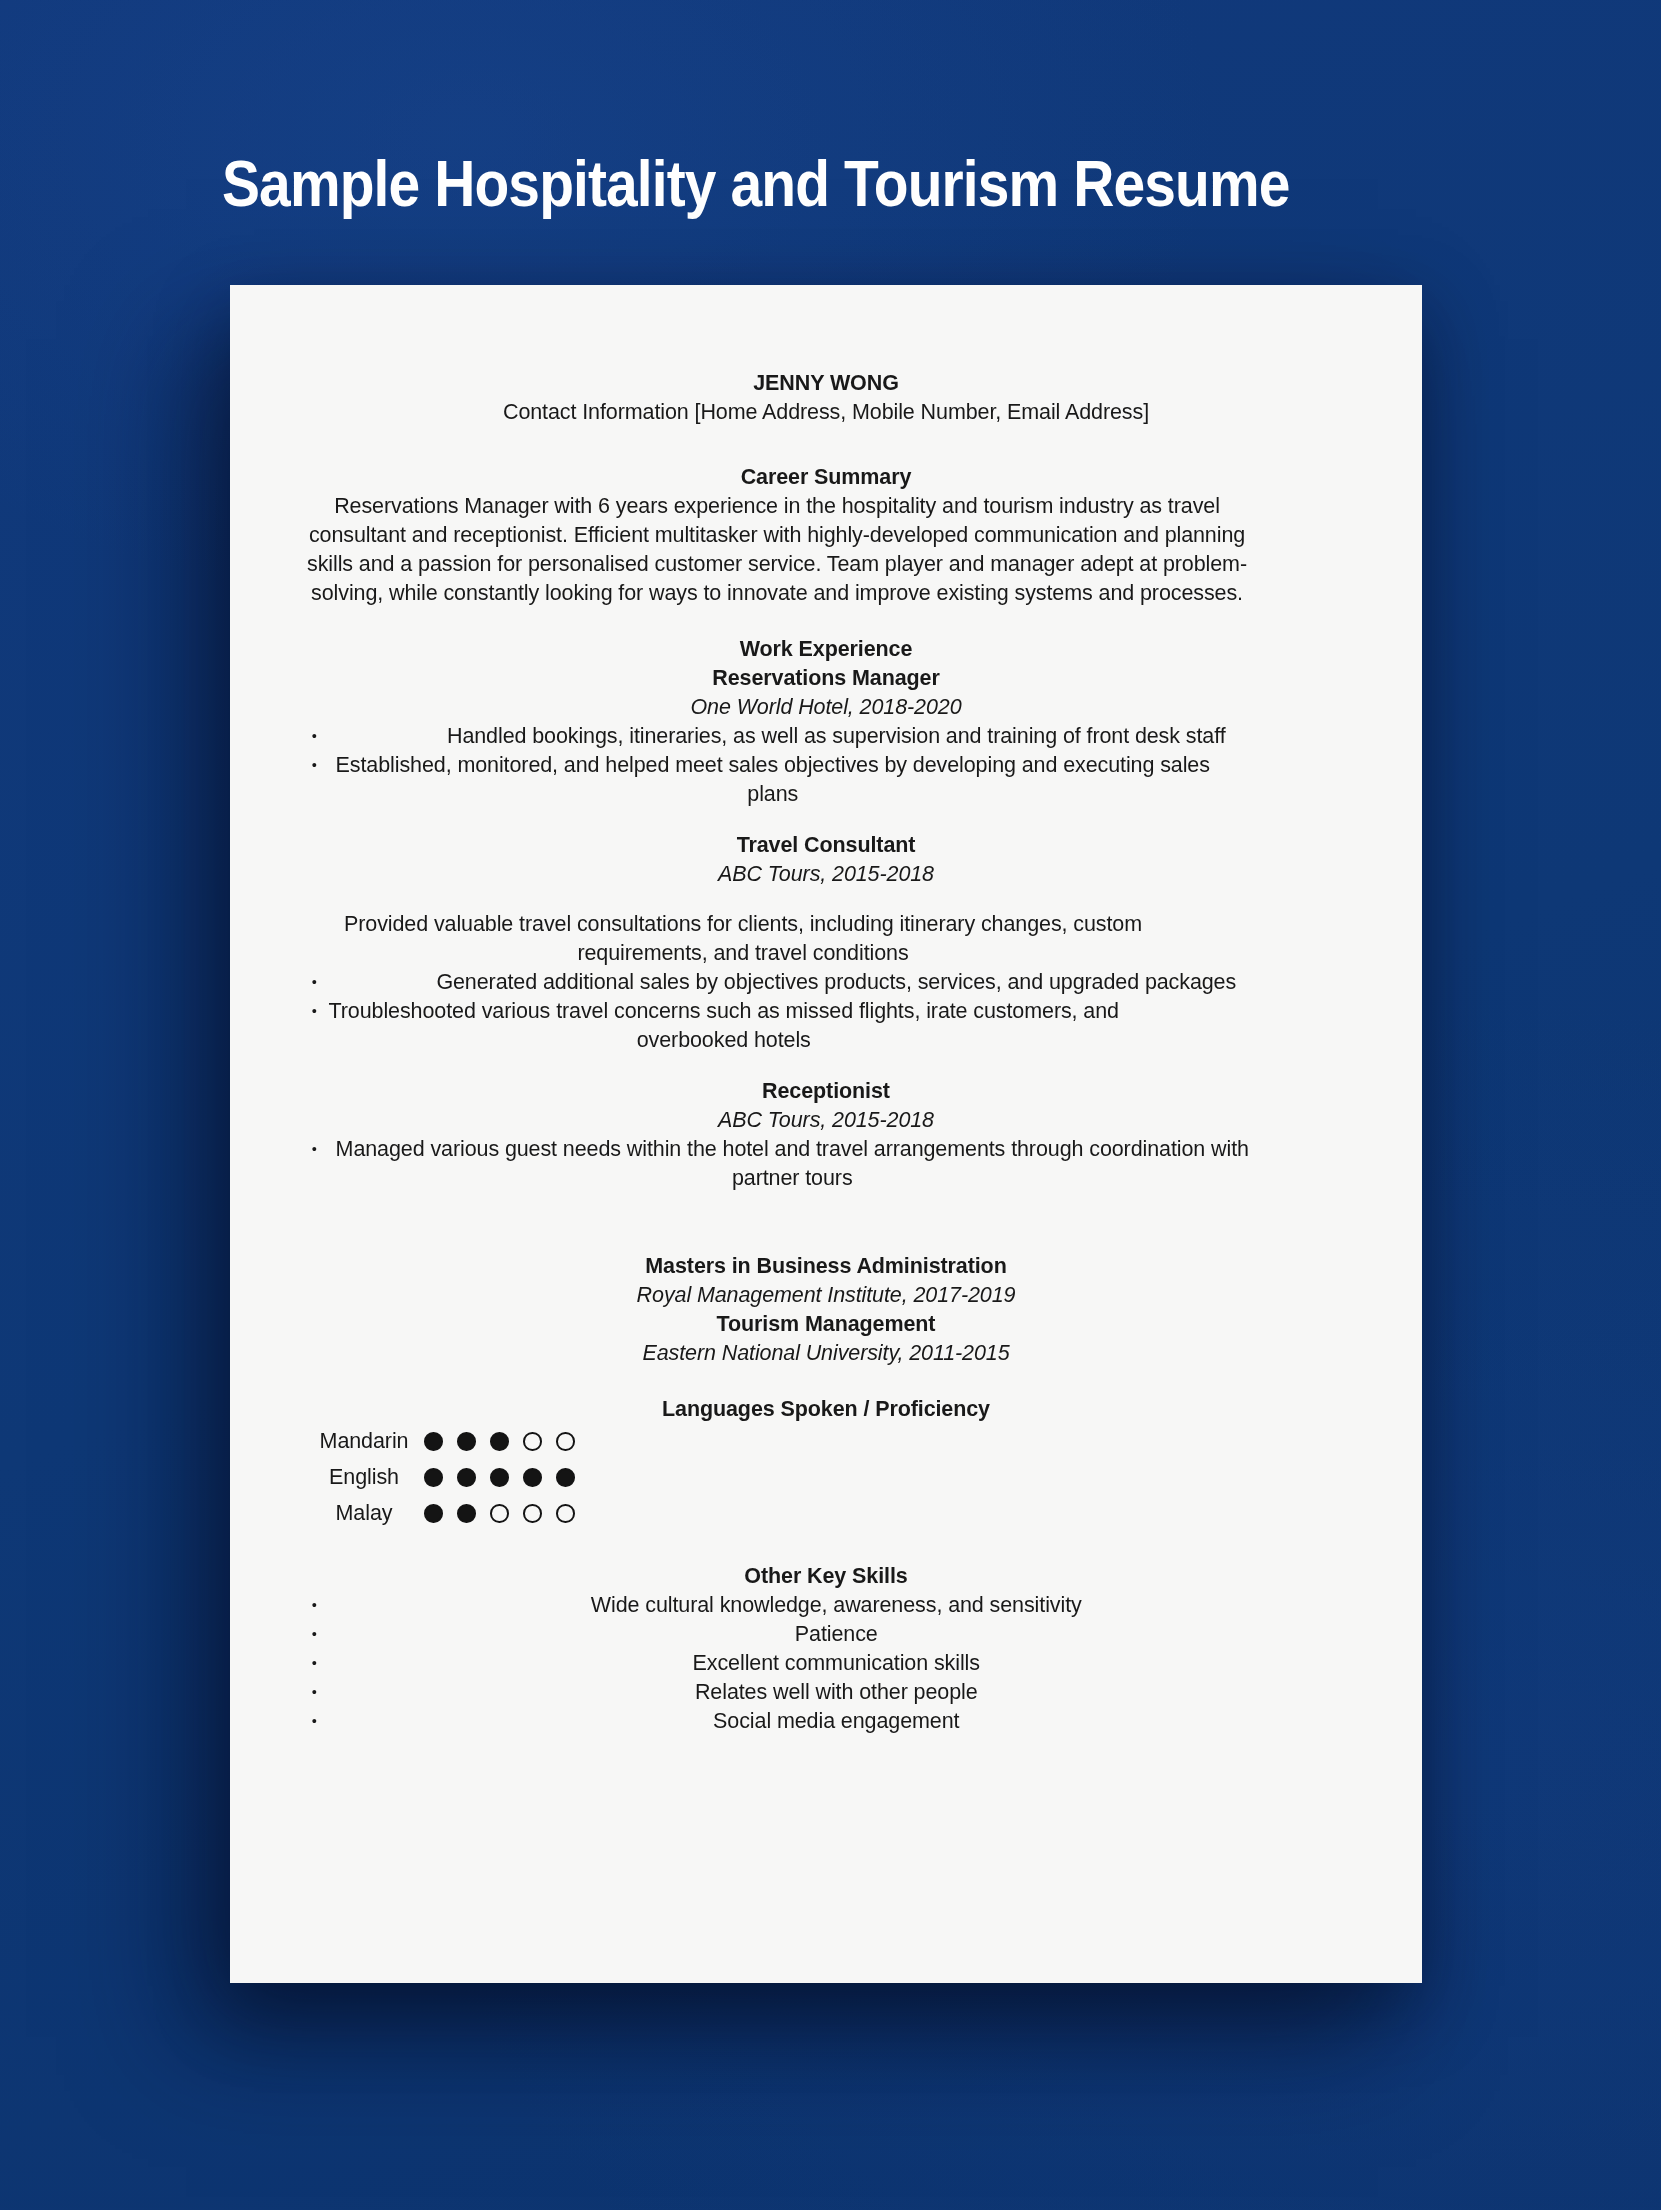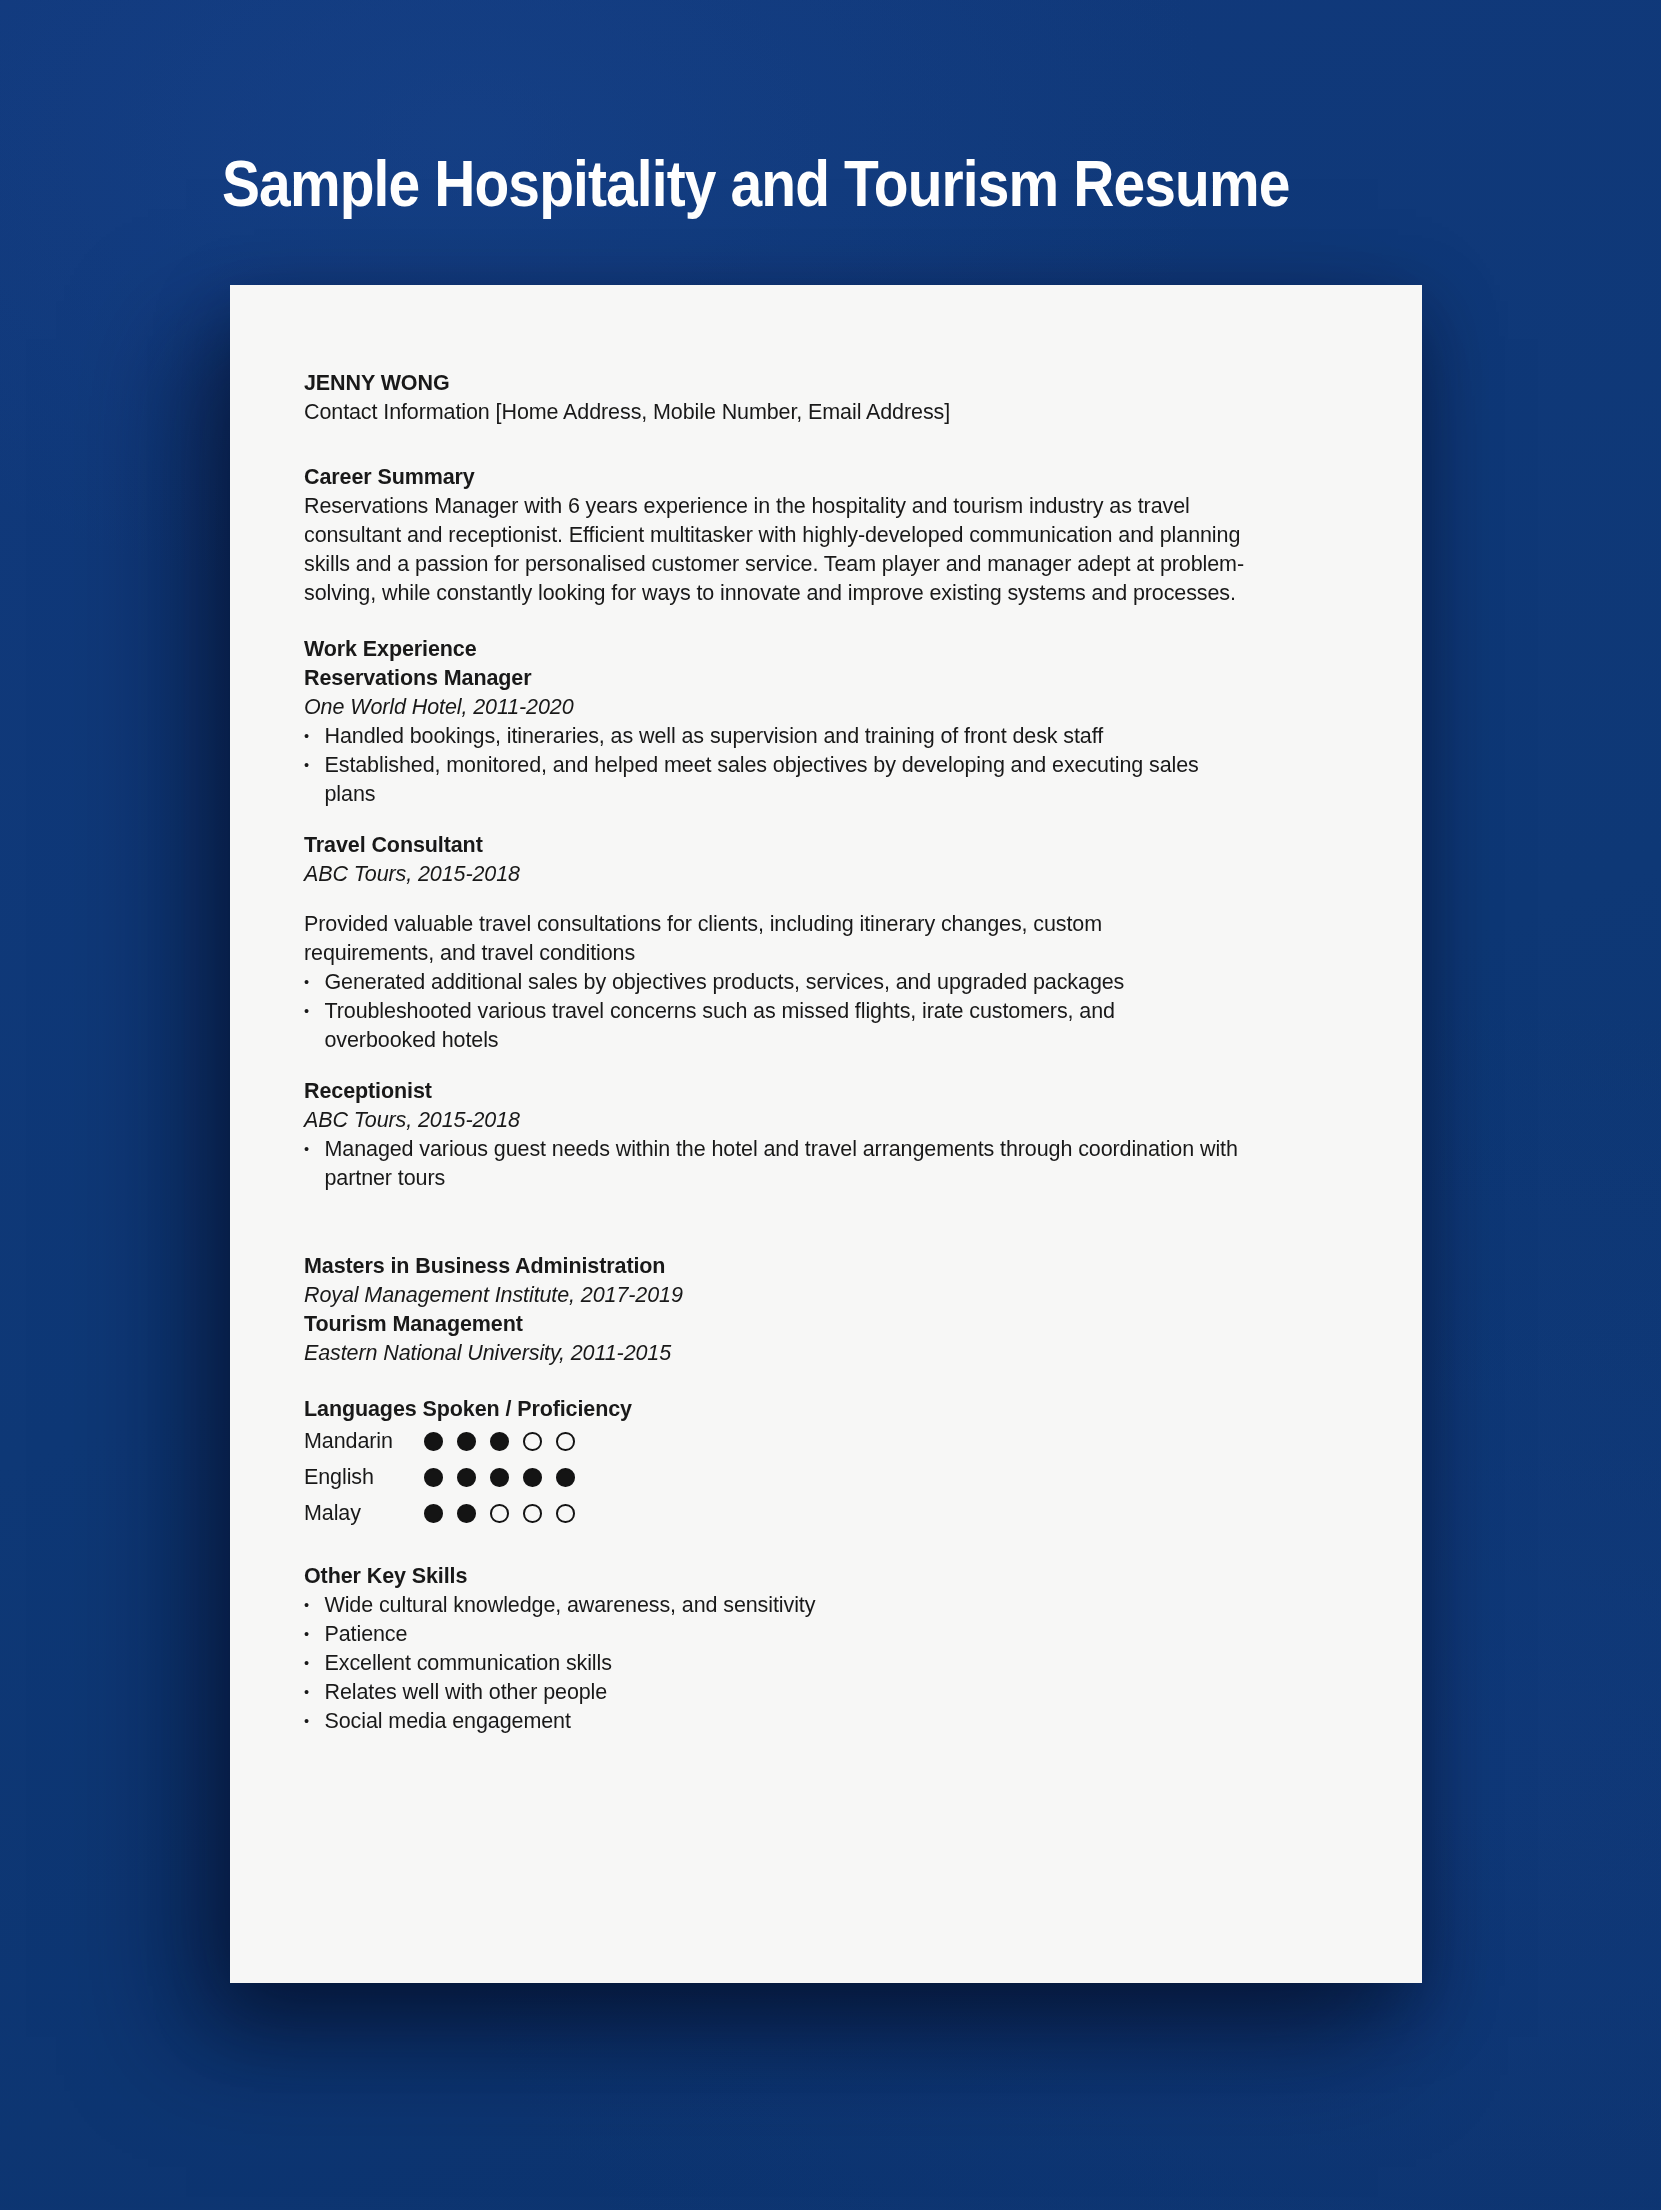--- a/index.html
+++ b/index.html
@@ -27,20 +27,21 @@
   .paper {
     position: absolute; left: 230px; top: 285px;
     width: 1192px; height: 1698px;
     box-sizing: border-box;
     padding: 84px 74px 88px 74px;
     background: #f7f7f6;
     box-shadow: -44px 54px 107px rgba(3,10,32,0.50), 0 27px 68px rgba(3,10,32,0.42);
     color: #191919;
     font-size: 21.5px; line-height: 29px;
     letter-spacing: -0.1px;
+    text-align: center;
   }
   .h { font-weight: bold; }
   .italic { font-style: italic; }
   .para { margin: 0; max-width: 946px; }
   .sec-summary   { margin-top: 36px; }
   .sec-work      { margin-top: 27px; }
   .sec-education { margin-top: 59px; }
   .sec-languages { margin-top: 27px; }
   .sec-skills    { margin-top: 30px; }
   .job + .job { margin-top: 22px; }
@@ -81,21 +82,21 @@
       <p class="para">Reservations Manager with 6 years experience in the hospitality and tourism industry as travel consultant and receptionist. Efficient multitasker with highly-developed communication and planning skills and a passion for personalised customer service. Team player and manager adept at problem-solving, while constantly looking for ways to innovate and improve existing systems and processes.</p>
     </section>
 
     <section class="sec-work">
       <div class="h">Work Experience</div>
 
       <div class="jobs">
 
         <div class="job">
           <div class="h">Reservations Manager</div>
-          <div class="italic">One World Hotel, 2011-2020</div>
+          <div class="italic">One World Hotel, 2018-2020</div>
           <div class="li">
             <span class="marker">•</span>
             <span class="li-text">Handled bookings, itineraries, as well as supervision and training of front desk staff</span>
           </div>
           <div class="li mw940">
             <span class="marker">•</span>
             <span class="li-text">Established, monitored, and helped meet sales objectives by developing and executing sales plans</span>
           </div>
         </div>
 

